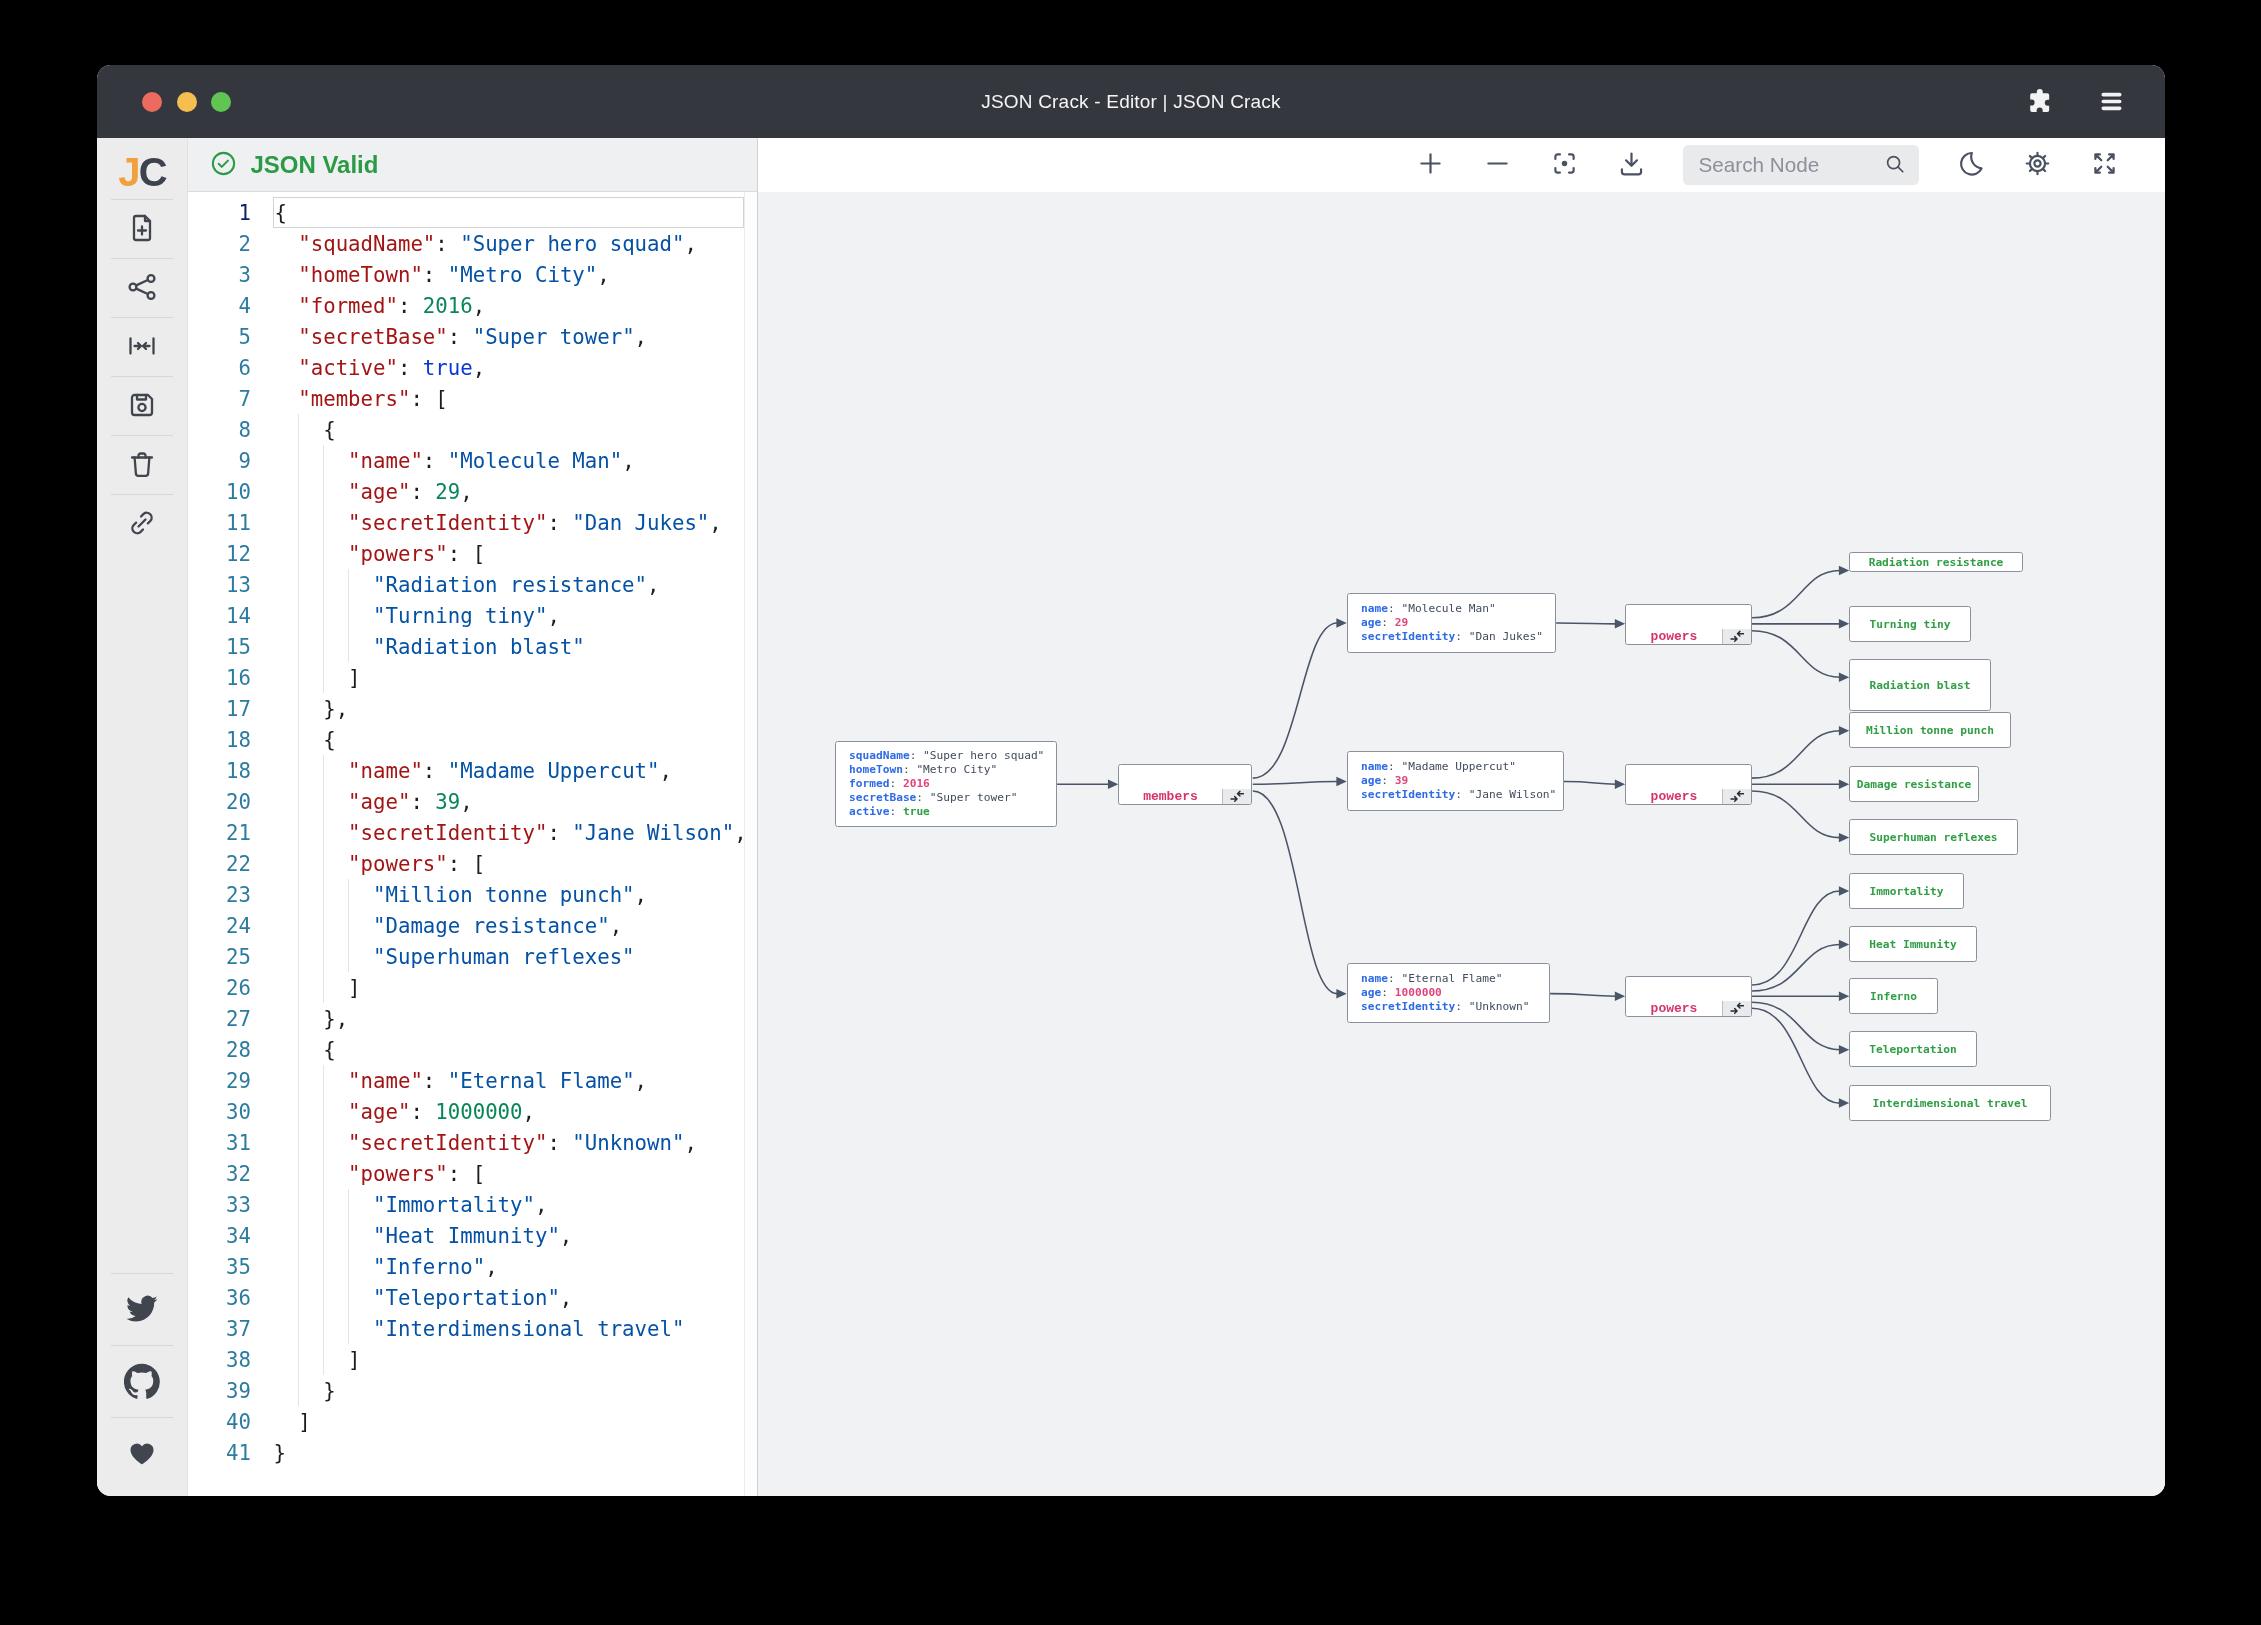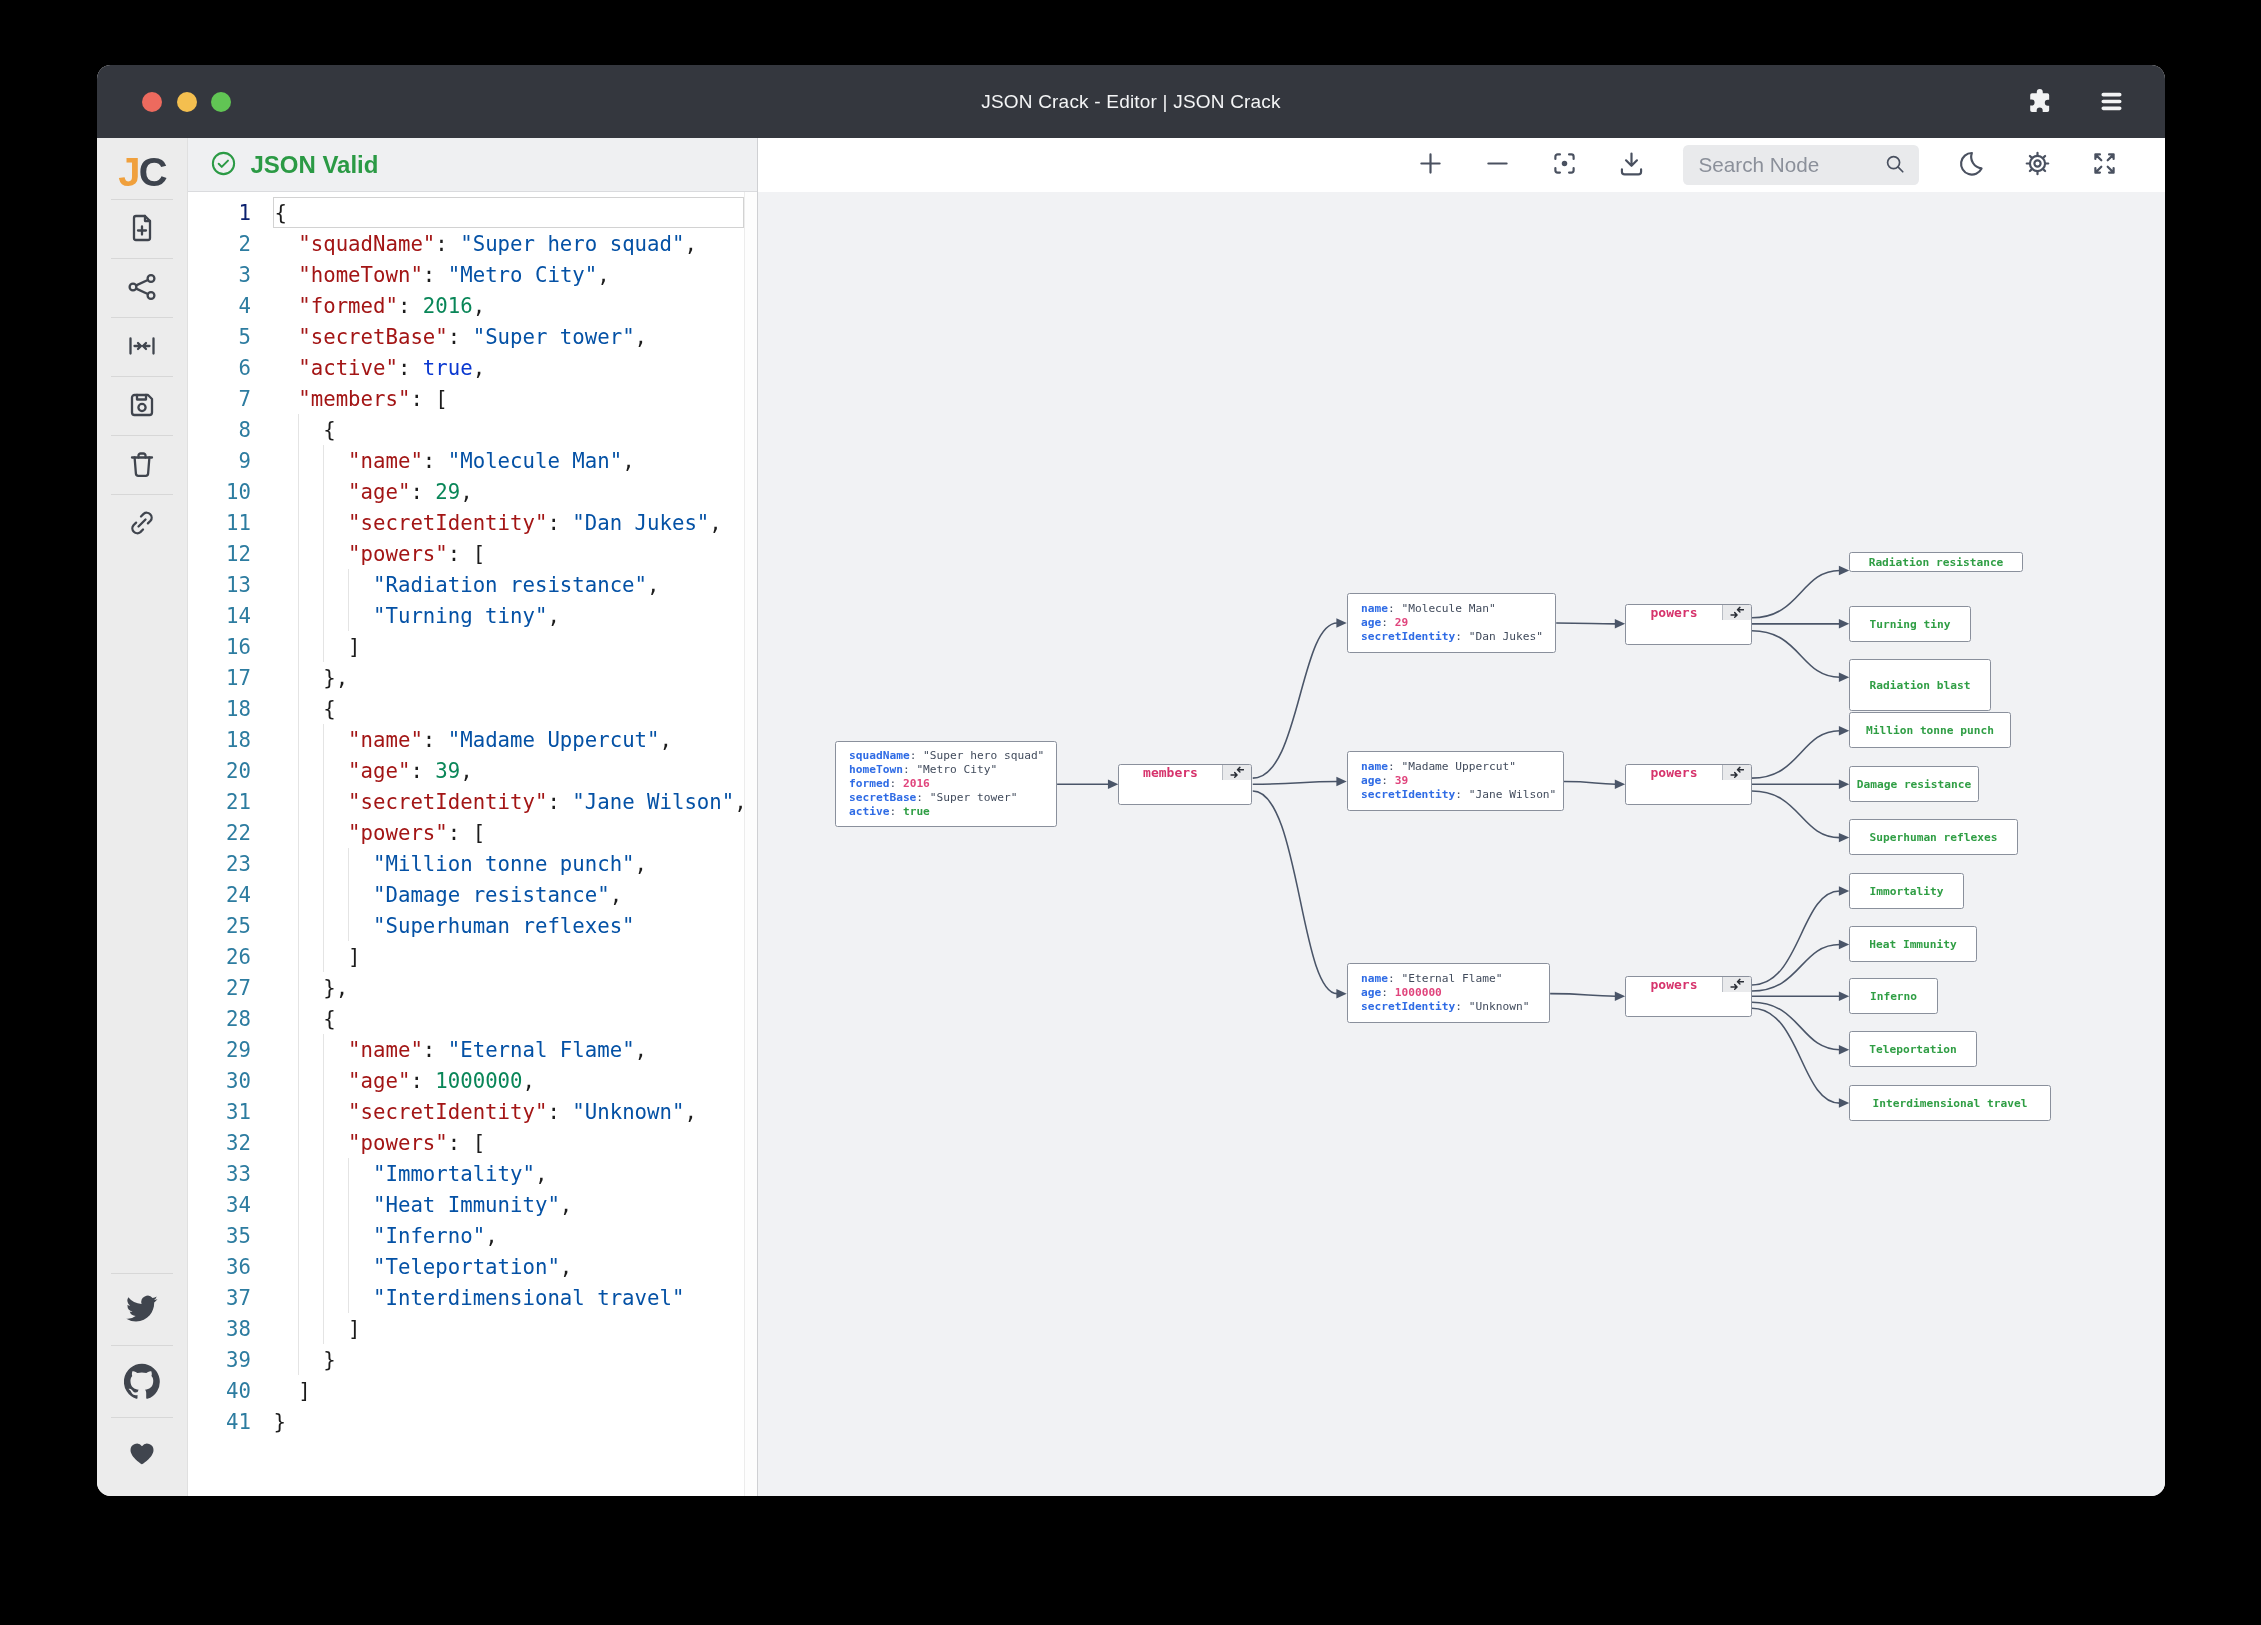--- a/index.html
+++ b/index.html
@@ -91,21 +91,21 @@
     position: absolute; background: #fff; border: 0.9px solid #8a909c; border-radius: 2.6px;
     font-family: "DejaVu Sans Mono", monospace; font-size: 11.2px; cursor: pointer;
   }
   .gnode.object { padding: 6.9px 13px; display: flex; flex-direction: column; justify-content: center; }
   .nrow { line-height: 14px; white-space: pre; }
   .nkey { color: #2e6be5; font-weight: bold; }
   .npunc { color: #465064; }
   .nval.s { color: #414b5c; }
   .nval.n { color: #e0447c; font-weight: bold; }
   .nval.b { color: #2f9e44; font-weight: bold; }
-  .gnode.parent { display: flex; align-items: flex-start; padding: 0; overflow: hidden; }
+  .gnode.parent { display: flex; align-items: flex-end; padding: 0; overflow: hidden; font-family: Liberation Mono, monospace; }
   .plabel { flex: 1; display: flex; align-items: center; justify-content: center;
     color: #d6336c; font-size: 13px; font-weight: bold; }
   .collapse-btn { width: 29px; flex: none; background: #e9eaec; border-left: 0.9px solid #b9bdc4;
     display: flex; align-items: center; justify-content: center; cursor: pointer; }
   .gnode.leaf { display: flex; align-items: center; justify-content: center;
     color: #2f9e44; font-weight: bold; white-space: pre; }
 </style>
 </head>
 <body>
 
@@ -296,20 +296,24 @@
               <span class="ln">12</span>
               <span class="lc"><i class="guide" style="left: 2ch;"></i><i class="guide" style="left: 4ch;"></i><span class="code" style="padding-left: 6ch;"><span class="tk-k">"powers"</span><span class="tk-p">: [</span></span></span>
             </div>
             <div class="line-row">
               <span class="ln">13</span>
               <span class="lc"><i class="guide" style="left: 2ch;"></i><i class="guide" style="left: 4ch;"></i><i class="guide" style="left: 6ch;"></i><span class="code" style="padding-left: 8ch;"><span class="tk-s">"Radiation resistance"</span><span class="tk-p">,</span></span></span>
             </div>
             <div class="line-row">
               <span class="ln">14</span>
               <span class="lc"><i class="guide" style="left: 2ch;"></i><i class="guide" style="left: 4ch;"></i><i class="guide" style="left: 6ch;"></i><span class="code" style="padding-left: 8ch;"><span class="tk-s">"Turning tiny"</span><span class="tk-p">,</span></span></span>
+            </div>
+            <div class="line-row">
+              <span class="ln">15</span>
+              <span class="lc"><i class="guide" style="left: 2ch;"></i><i class="guide" style="left: 4ch;"></i><i class="guide" style="left: 6ch;"></i><span class="code" style="padding-left: 8ch;"><span class="tk-s">"Radiation blast"</span></span></span>
             </div>
             <div class="line-row">
               <span class="ln">16</span>
               <span class="lc"><i class="guide" style="left: 2ch;"></i><i class="guide" style="left: 4ch;"></i><span class="code" style="padding-left: 6ch;"><span class="tk-p">]</span></span></span>
             </div>
             <div class="line-row">
               <span class="ln">17</span>
               <span class="lc"><i class="guide" style="left: 2ch;"></i><span class="code" style="padding-left: 4ch;"><span class="tk-p">},</span></span></span>
             </div>
             <div class="line-row">

